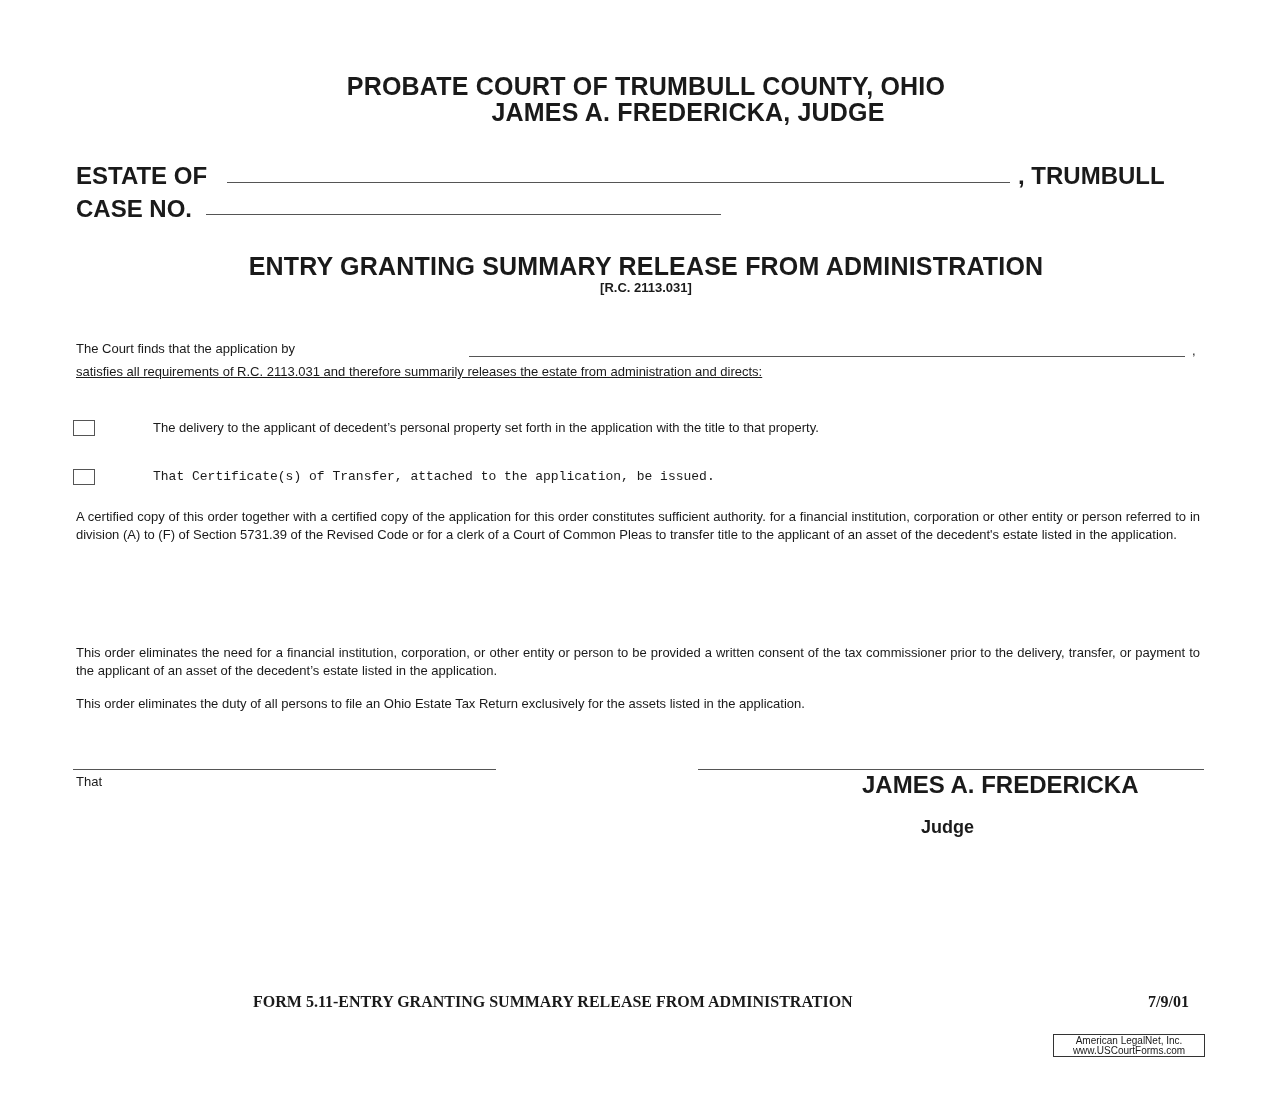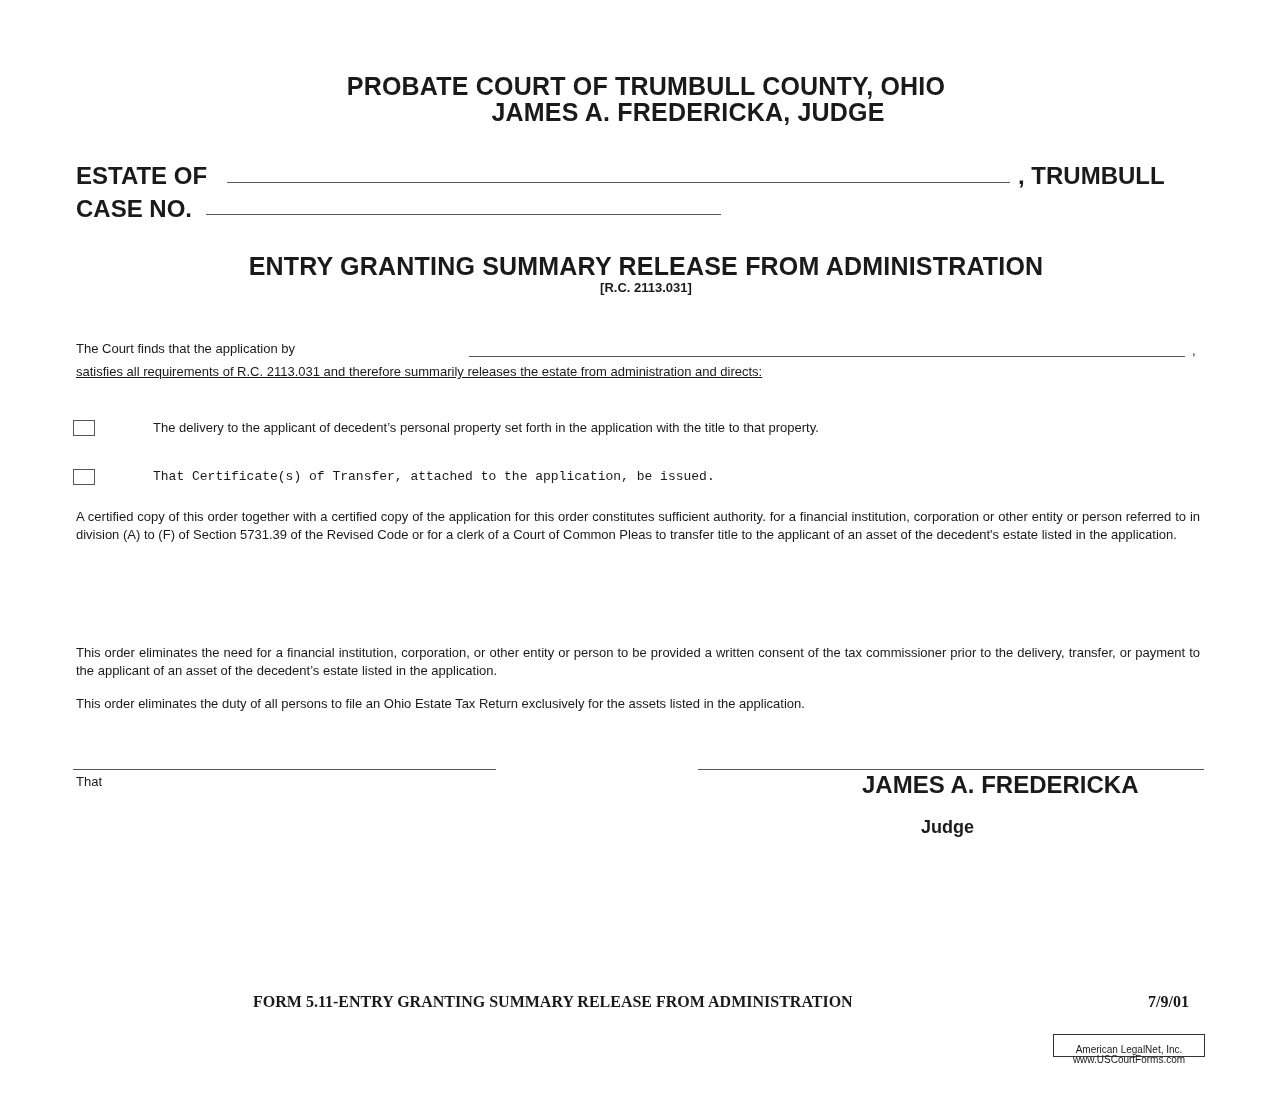--- a/index.html
+++ b/index.html
@@ -8,21 +8,21 @@
   .abs { position: absolute; }
   .hdr { font-weight: bold; font-size: 25px; text-align: center; white-space: nowrap; letter-spacing: 0.2px; }
   .lbl { font-weight: bold; font-size: 24px; white-space: nowrap; }
   .line { position: absolute; border-bottom: 1px solid #555; height: 0; }
   .body-text { font-size: 13px; line-height: 18px; text-align: justify; }
   .para { position: absolute; left: 76px; width: 1124px; }
   .cb { position: absolute; width: 20px; height: 14px; border: 1px solid #555; background: #fff; }
   .footer-form { font-family: "Liberation Serif", serif; font-weight: bold; font-size: 16px; white-space: nowrap; }
   .stamp { position: absolute; left: 1053px; top: 1034px; width: 152px; height: 23px;
            border: 1px solid #333; font-size: 10px; line-height: 10px; text-align: center;
-           padding-top: 10px; box-sizing: border-box; }
+           padding-top: 1px; box-sizing: border-box; }
 </style>
 </head>
 <body>
 
 <div class="abs hdr" style="left:0; width:1292px; top:72px;">PROBATE COURT OF TRUMBULL COUNTY, OHIO</div>
 <div class="abs hdr" style="left:0; width:1376px; top:98px;">JAMES A. FREDERICKA, JUDGE</div>
 
 <div class="abs lbl" style="left:76px; top:162px;">ESTATE OF</div>
 <div class="line" style="left:227px; width:783px; top:182px;"></div>
 <div class="abs lbl" style="left:1018px; top:162px;">, TRUMBULL</div>

